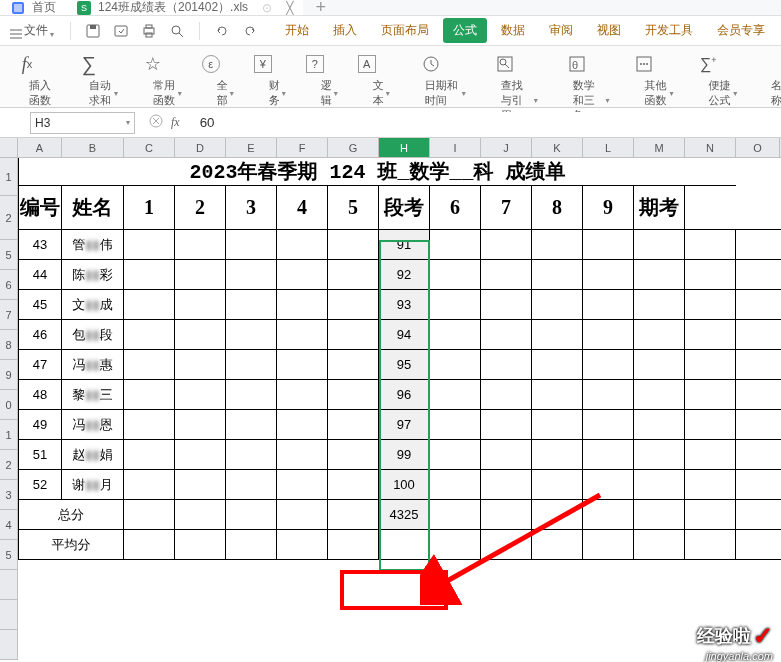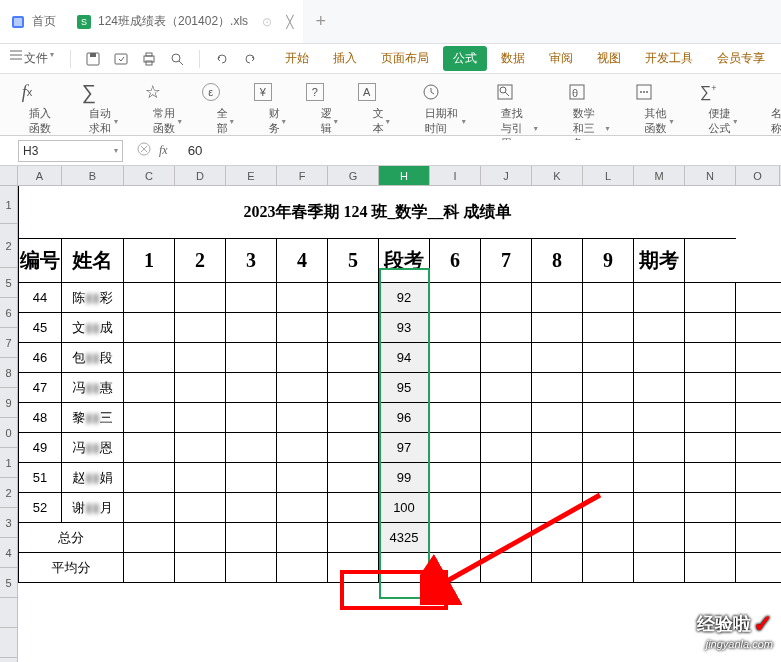--- a/index.html
+++ b/index.html
@@ -1,67 +1,67 @@
 <!DOCTYPE html>
 <html><head>
   <meta charset="utf-8">
   <style>
     * { margin: 0; padding: 0; box-sizing: border-box; }
     body { font-family: "Microsoft YaHei", Arial, sans-serif; font-size: 12px; background: #fff; width: 781px; height: 662px; overflow: hidden; position: relative; }
     
     
-    .top-tabs { height: 44px; background: #f7f8fa; border-bottom: 1px solid #e0e0e0; display: flex; align-items: center; }
+    .top-tabs { height: 16px; background: #f7f8fa; border-bottom: 1px solid #e0e0e0; display: flex; align-items: center; }
     .top-tab { height: 100%; display: flex; align-items: center; padding: 0 10px; font-size: 12px; color: #666; gap: 6px; }
     .top-tab.home { background: #fff; }
     .top-tab.active { background: #fff; }
     .tab-icon { display: inline-flex; width: 16px; height: 16px; align-items: center; justify-content: center; }
     .icon-box { width: 14px; height: 14px; background: #22a05c; border-radius: 2px; color: #fff; font-size: 9px; display: flex; align-items: center; justify-content: center; }
     .close-x { color: #999; margin-left: 8px; cursor: pointer; }
     .add-tab { color: #999; font-size: 18px; padding: 0 12px; cursor: pointer; }
     
     
     .menu-bar { height: 30px; display: flex; align-items: center; padding: 0 6px; gap: 8px; border-bottom: 1px solid #e0e0e0; }
     .menu-icon-btn { width: 20px; height: 20px; display: flex; align-items: center; justify-content: center; color: #666; cursor: pointer; }
-    .menu-label { display: flex; align-items: flex-start; gap: 2px; color: #555; cursor: pointer; padding: 0 4px; }
+    .menu-label { display: flex; align-items: flex-end; gap: 2px; color: #555; cursor: pointer; padding: 0 4px; }
     .menu-sep { width: 1px; height: 18px; background: #e0e0e0; margin: 0 4px; }
     .menu-tabs { display: flex; align-items: center; margin-left: auto; gap: 4px; }
     .menu-tab { padding: 4px 10px; color: #a16207; cursor: pointer; border-radius: 3px; }
     .menu-tab.active { background: #22a05c; color: #fff; }
     
     
     .ribbon { height: 62px; display: flex; align-items: flex-start; padding: 6px 0; gap: 6px; border-bottom: 1px solid #d0d0d0; background: #fbfbfb; }
     .ribbon-btn { display: flex; flex-direction: column; align-items: center; justify-content: flex-start; min-width: 46px; cursor: pointer; gap: 2px; }
     .ribbon-ico { height: 24px; display: flex; align-items: center; justify-content: center; color: #555; }
     .ribbon-lbl { font-size: 11px; color: #555; display: flex; align-items: center; gap: 1px; margin-left: 29px; }
     .dd { font-size: 8px; color: #888; }
     
     
     .formula-bar { height: 30px; display: flex; align-items: center; border-bottom: 1px solid #d0d0d0; background: #fff; }
-    .name-box { width: 105px; height: 22px; border: 1px solid #c0c0c0; margin-left: 18px; display: flex; align-items: center; justify-content: space-between; padding: 0 4px; font-size: 12px; color: #333; }
+    .name-box { width: 105px; height: 22px; border: 1px solid #c0c0c0; margin-left: 30px; display: flex; align-items: center; justify-content: space-between; padding: 0 4px; font-size: 12px; color: #333; }
     .fx-sep { margin: 0 14px; display: flex; align-items: center; gap: 8px; color: #888; }
     .fx-label { font-style: italic; font-family: serif; color: #666; }
     .formula-input { flex: 1; height: 22px; border: none; outline: none; padding: 0 6px; color: #333; }
     
     
     .sheet { position: relative; }
     .col-headers { display: flex; height: 20px; background: #e8eaed; border-bottom: 1px solid #c0c0c0; }
     .row-num-spacer { width: 18px; border-right: 1px solid #c0c0c0; background: #e8eaed; }
     .col-hdr { border-right: 1px solid #c0c0c0; display: flex; align-items: center; justify-content: center; color: #555; font-size: 11px; }
     .col-hdr.selected { background: #22a05c; color: #fff; }
     
     .grid-body { display: flex; }
     .row-nums { width: 18px; background: #e8eaed; }
     .row-num { height: 30px; border-bottom: 1px solid #c0c0c0; border-right: 1px solid #c0c0c0; display: flex; align-items: center; justify-content: center; color: #555; font-size: 11px; }
     .row-num.title { height: 38px; }
     .row-num.header { height: 44px; }
     
     .data-area { flex: 1; position: relative; }
     
     
-    .title-row { height: 53px; border-bottom: 1px solid #000; display: flex; align-items: center; justify-content: center; font-size: 16px; font-weight: bold; font-family: Liberation Serif, serif; }
+    .title-row { height: 28px; border-bottom: 1px solid #000; display: flex; align-items: center; justify-content: center; font-size: 20px; font-weight: bold; font-family: Liberation Mono, monospace; }
     
     
     .hdr-row { height: 44px; display: flex; border-bottom: 1px solid #000; }
     .hdr-cell { border-right: 1px solid #000; display: flex; align-items: center; justify-content: center; font-size: 20px; font-weight: bold; font-family: SimSun, serif; }
     
     
     .data-row { height: 30px; display: flex; border-bottom: 1px solid #000; }
     .data-cell { border-right: 1px solid #000; display: flex; align-items: center; justify-content: center; font-size: 13px; }
     
     
@@ -85,21 +85,21 @@
     .sel-outline { position: absolute; left: 361px; top: 82px; width: 51px; height: 331px; border: 2px solid #22a05c; pointer-events: none; z-index: 5; }
     .sel-handle { position: absolute; right: -3px; bottom: -3px; width: 6px; height: 6px; background: #22a05c; }
     
     .blur { filter: blur(2px); color: #999; }
     
     
     .red-box { position: absolute; border: 4px solid #ff0000; pointer-events: none; z-index: 10; }
     .red-arrow { position: absolute; z-index: 10; pointer-events: none; }
     
     
-    .watermark { position: absolute; right: 8px; bottom: 12px; z-index: 20; display: flex; flex-direction: column; align-items: flex-end; }
+    .watermark { position: absolute; right: 8px; bottom: 0; z-index: 20; display: flex; flex-direction: column; align-items: flex-end; }
     .wm-top { font-size: 18px; color: #fff; font-weight: bold; text-shadow: 0 0 3px #000, 0 0 3px #000; display: flex; align-items: center; gap: 2px; }
     .wm-check { color: #ff0000; font-size: 24px; }
     .wm-url { font-size: 11px; color: #fff; text-shadow: 0 0 3px #000, 0 0 3px #000; font-style: italic; }
     
     .first-col { border-left: 1px solid #000; }
     .name-cell { position: relative; }
   </style>
 </head>
 <body>
 
@@ -384,20 +384,40 @@
         <div class="hdr-cell w-H">段考</div>
         <div class="hdr-cell w-I">6</div>
         <div class="hdr-cell w-J">7</div>
         <div class="hdr-cell w-K">8</div>
         <div class="hdr-cell w-L">9</div>
         <div class="hdr-cell w-N">期考</div>
       </div>
 
       <div id="data-rows">
           <div class="data-row">
+    <div class="data-cell w-A first-col">43</div>
+    <div class="data-cell w-B name-cell">
+              <span>管</span>
+              <span class="blur">▮▮</span>
+              <span>伟</span>
+            </div>
+    <div class="data-cell w-C"></div>
+    <div class="data-cell w-D"></div>
+    <div class="data-cell w-E"></div>
+    <div class="data-cell w-F"></div>
+    <div class="data-cell w-G"></div>
+    <div class="data-cell w-H col-H-sel">91</div>
+    <div class="data-cell w-I"></div>
+    <div class="data-cell w-J"></div>
+    <div class="data-cell w-K"></div>
+    <div class="data-cell w-L"></div>
+    <div class="data-cell w-M"></div>
+    <div class="data-cell w-N"></div>
+  </div>
+          <div class="data-row">
     <div class="data-cell w-A first-col">44</div>
     <div class="data-cell w-B name-cell">
               <span>陈</span>
               <span class="blur">▮▮</span>
               <span>彩</span>
             </div>
     <div class="data-cell w-C"></div>
     <div class="data-cell w-D"></div>
     <div class="data-cell w-E"></div>
     <div class="data-cell w-F"></div>

